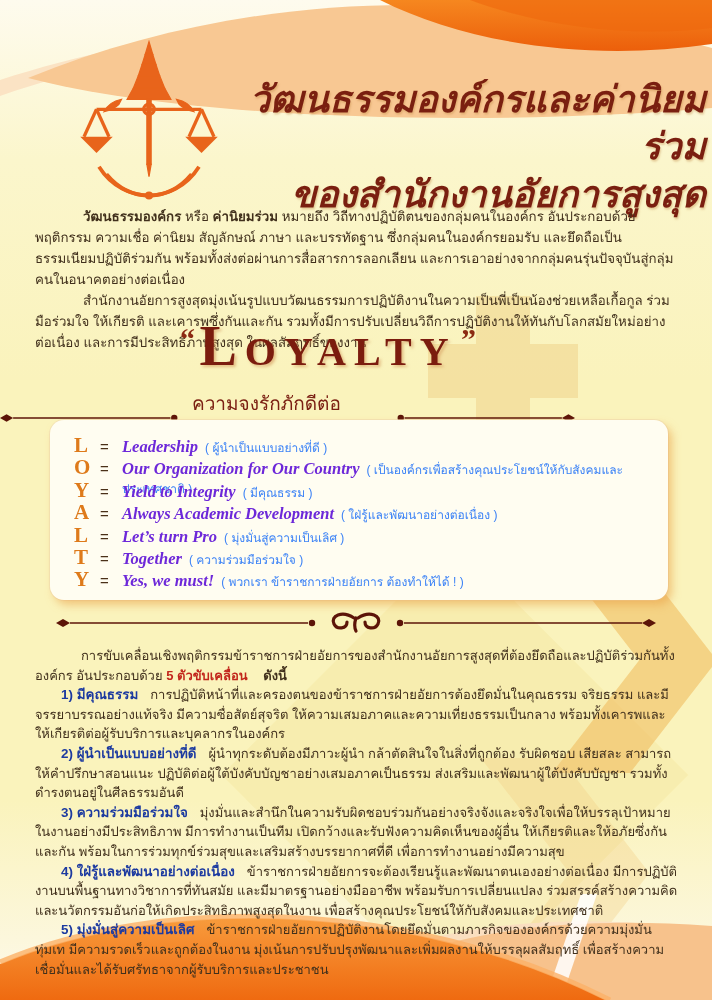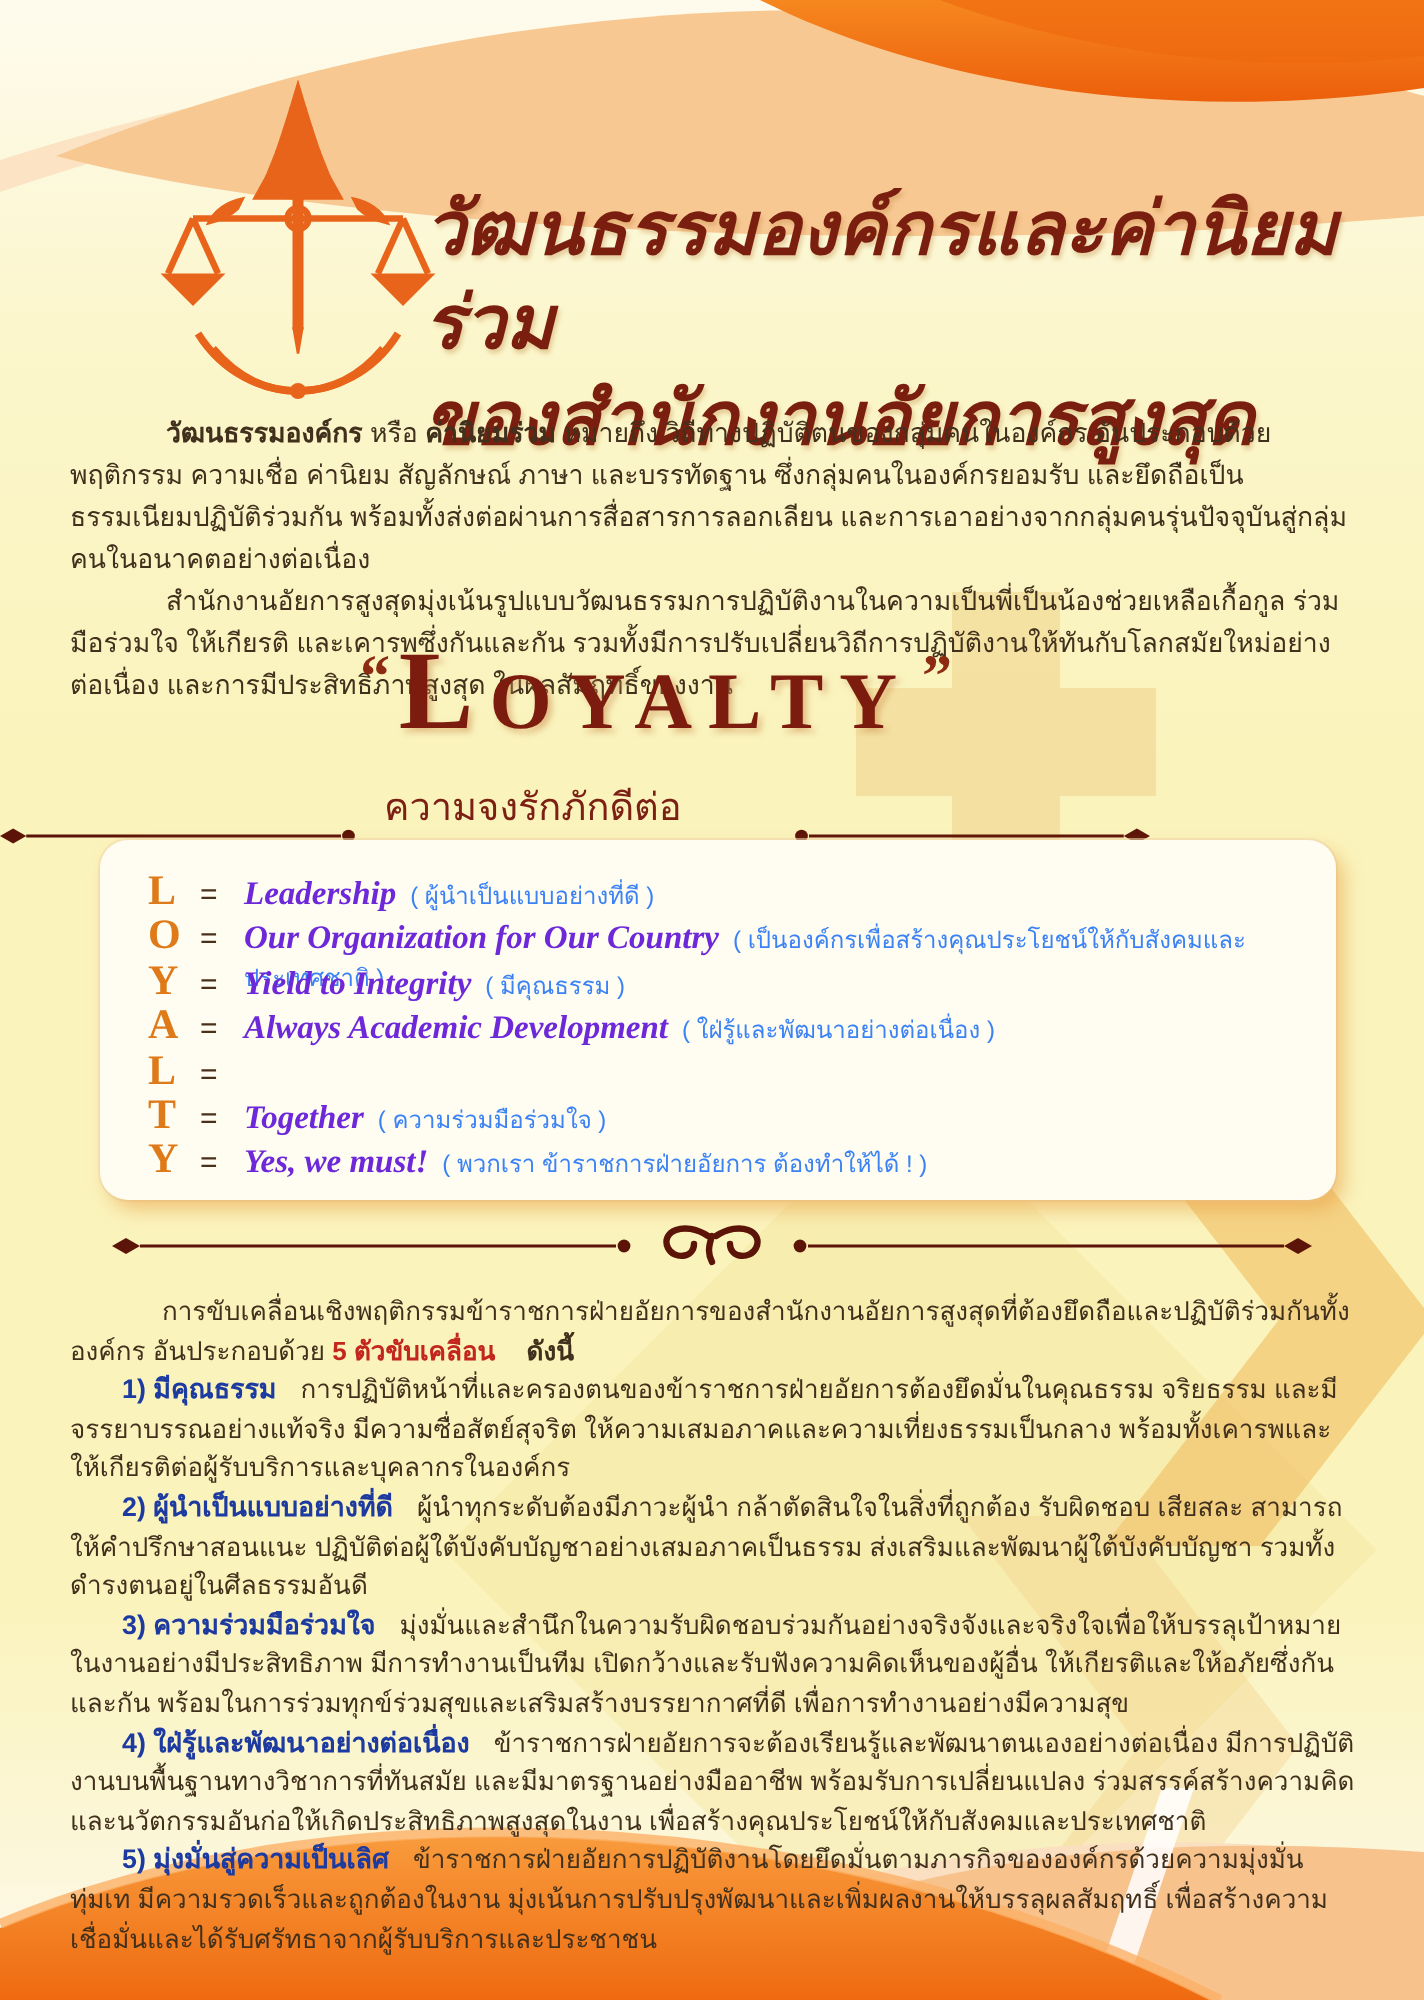--- a/index.html
+++ b/index.html
@@ -16,21 +16,21 @@
 
   
   .wm-plus   { left:428px; top:296px; width:150px; height:150px; opacity:.55; }
   .wm-chev1  { left:552px; top:548px; width:165px; height:225px; opacity:.6; }
   .wm-chev2  { left:470px; top:758px; width:190px; height:230px; opacity:.35; }
   .wm-diamond{ left:290px; top:610px; width:330px; height:330px; opacity:.45;
                background:#f5e7a0; transform:rotate(45deg); }
 
   
   .emblem { left:74px; top:40px; width:150px; height:166px; }
-  .title-block { left:212px; top:92px; width:494px; text-align:left; }
+  .title-block { left:212px; top:76px; width:494px; text-align:right; }
   .title-line {
     font-family:"Liberation Serif", serif; font-style:italic; font-weight:bold;
     font-size:37px; line-height:1.28; color:#7a1f10;
     text-shadow:1px 2px 2px rgba(190,130,60,.35);
   }
 
   
   .intro { left:35px; top:206px; width:644px; color:#41301c;
            font-size:13.3px; line-height:21px; }
   .intro p { text-indent:48px; }
@@ -199,20 +199,21 @@
       <span><span class="lo-term">Yield to Integrity</span><span class="lo-thai">( มีคุณธรรม )</span></span>
     </div>
     <div class="lo-row">
       <span class="lo-letter">A</span>
       <span class="lo-eq">=</span>
       <span><span class="lo-term">Always Academic Development</span><span class="lo-thai">( ใฝ่รู้และพัฒนาอย่างต่อเนื่อง )</span></span>
     </div>
     <div class="lo-row">
       <span class="lo-letter">L</span>
       <span class="lo-eq">=</span>
+      <span><span class="lo-term">Let’s turn Pro</span><span class="lo-thai">( มุ่งมั่นสู่ความเป็นเลิศ )</span></span>
     </div>
     <div class="lo-row">
       <span class="lo-letter">T</span>
       <span class="lo-eq">=</span>
       <span><span class="lo-term">Together</span><span class="lo-thai">( ความร่วมมือร่วมใจ )</span></span>
     </div>
     <div class="lo-row">
       <span class="lo-letter">Y</span>
       <span class="lo-eq">=</span>
       <span><span class="lo-term">Yes, we must!</span><span class="lo-thai">( พวกเรา ข้าราชการฝ่ายอัยการ ต้องทำให้ได้ ! )</span></span>

